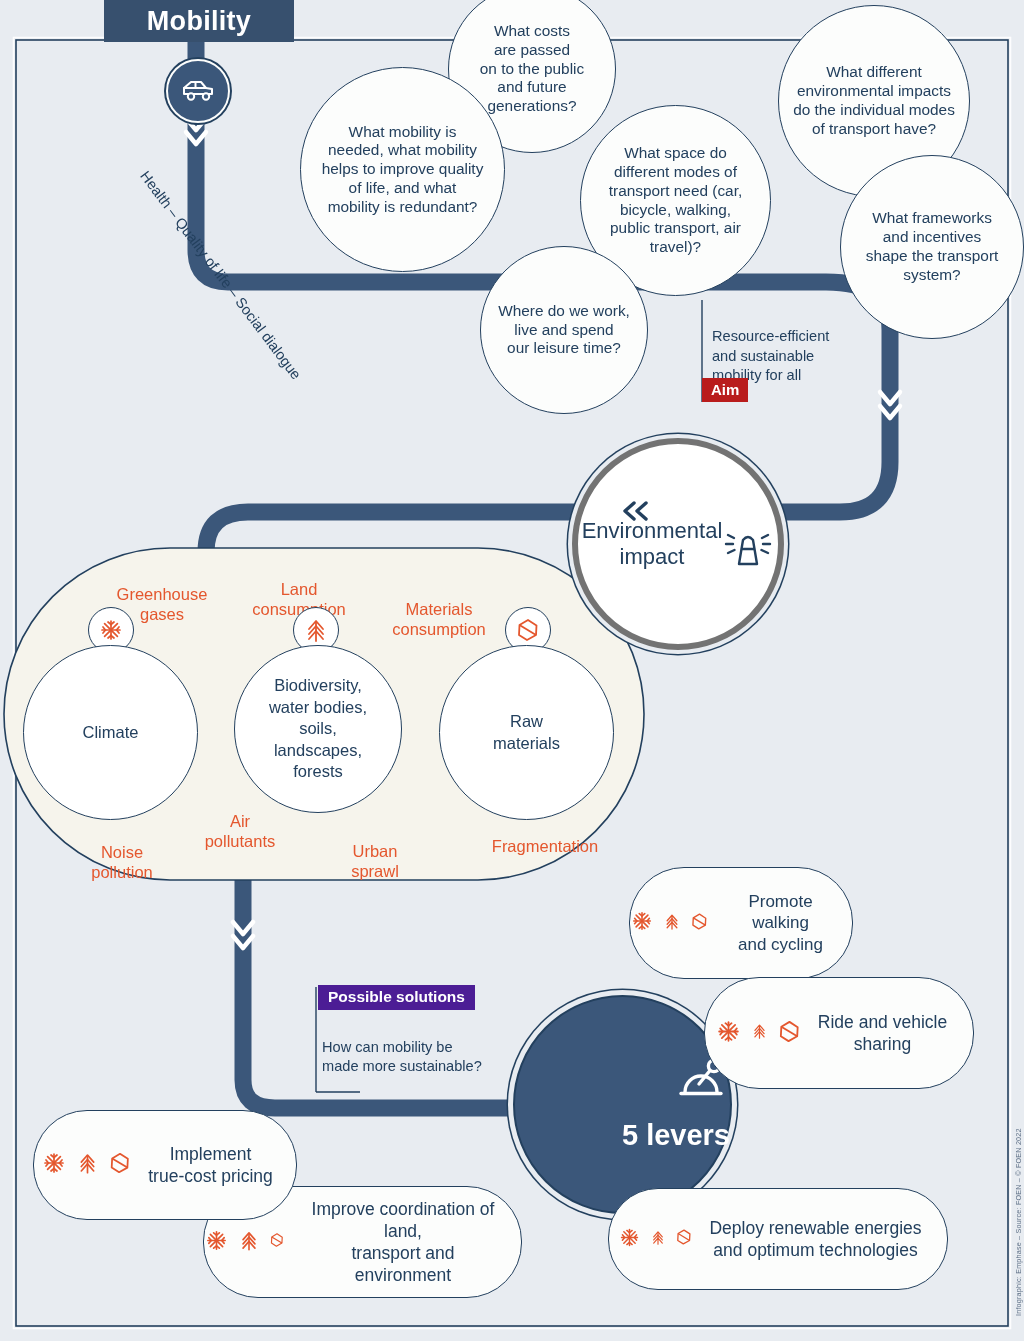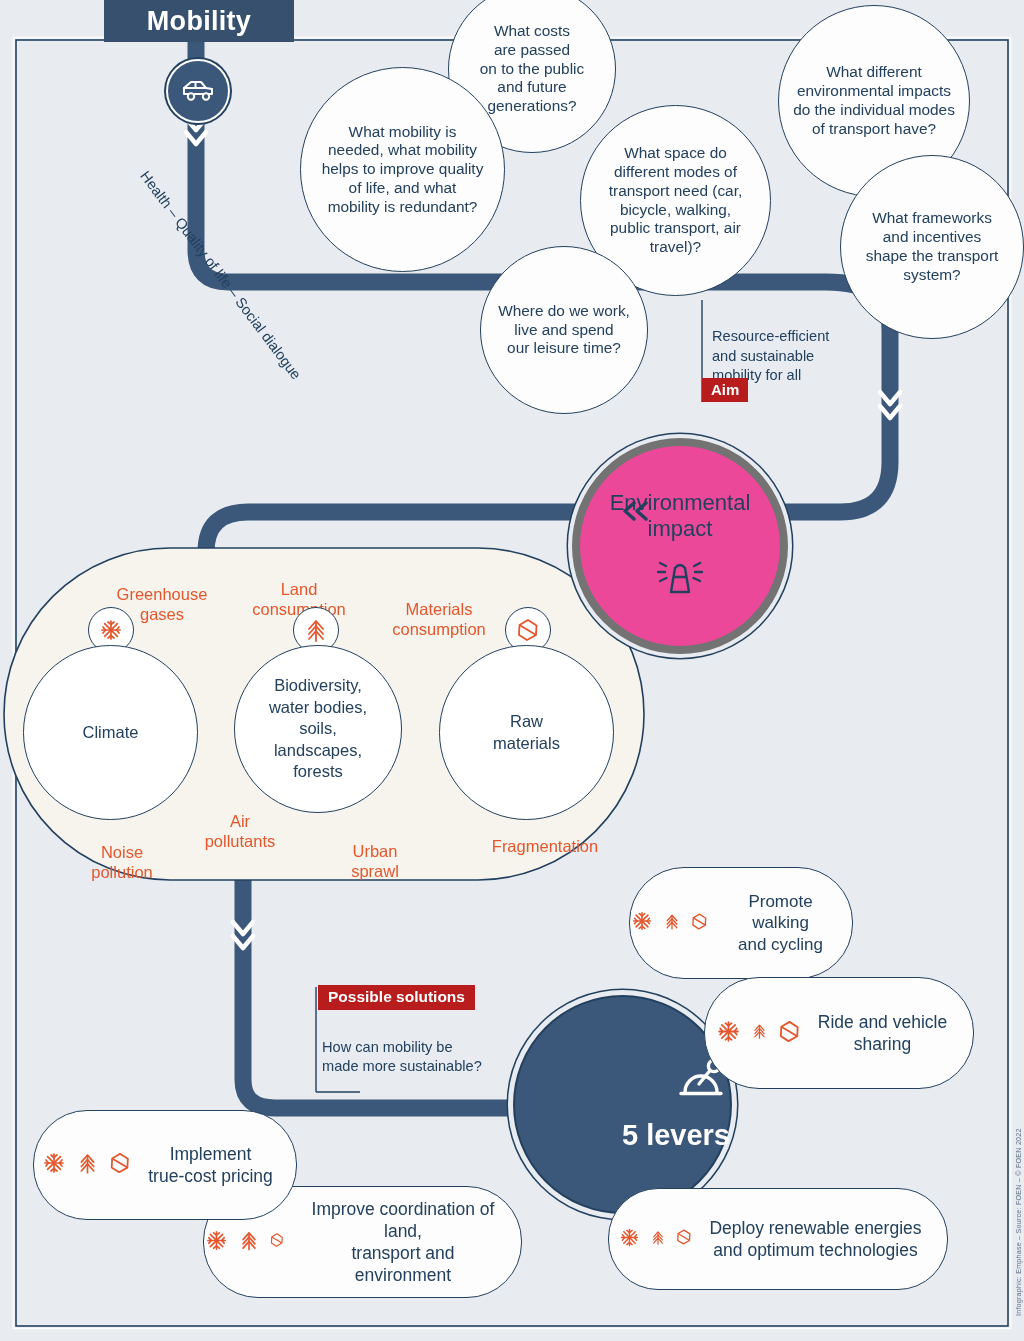--- a/index.html
+++ b/index.html
@@ -35,30 +35,30 @@
     white-space:nowrap;transform-origin:0 0;
   }
 
   .aim-text{position:absolute;font-size:14.6px;line-height:1.33;color:#23405e;}
   .aim-tag{
     position:absolute;background:#b91c1c;color:#fff;
     font-size:15px;font-weight:bold;padding:3px 9px 4px 9px;
   }
 
   .ps-tag{
-    position:absolute;background:#b91c1c;color:#fff;
+    position:absolute;background:#4c1d95;color:#fff;
     font-size:15.5px;font-weight:bold;padding:3px 10px 4px 10px;
   }
   .ps-text{position:absolute;font-size:14.6px;line-height:1.35;color:#23405e;}
 
   .ei-circle{
     position:absolute;border-radius:50%;
-    background:#ec4899;border:8px solid #737373;
+    background:#ffffff;border:6px solid #737373;
     box-shadow:0 0 0 4px #e8ecf1, 0 0 0 5.5px #23405e;
-    display:flex;flex-direction:column;align-items:center;justify-content:center;
+    display:flex;align-items:center;justify-content:center;
   }
   .ei-title{font-size:22px;line-height:1.2;text-align:center;color:#23405e;}
 
   .levers-circle{
     position:absolute;border-radius:50%;
     background:#3b577a;border:2px solid #23405e;
     box-shadow:0 0 0 5px #e8ecf1, 0 0 0 6.5px #23405e;
     display:flex;flex-direction:column;align-items:flex-end;justify-content:center;
   }
   .levers-title{color:#fff;font-size:29px;font-weight:bold;margin-top:6px;}

